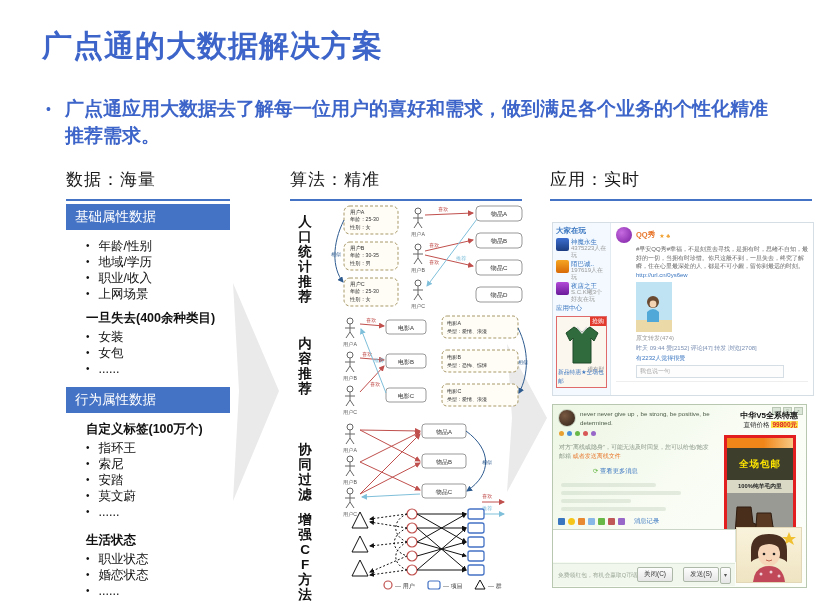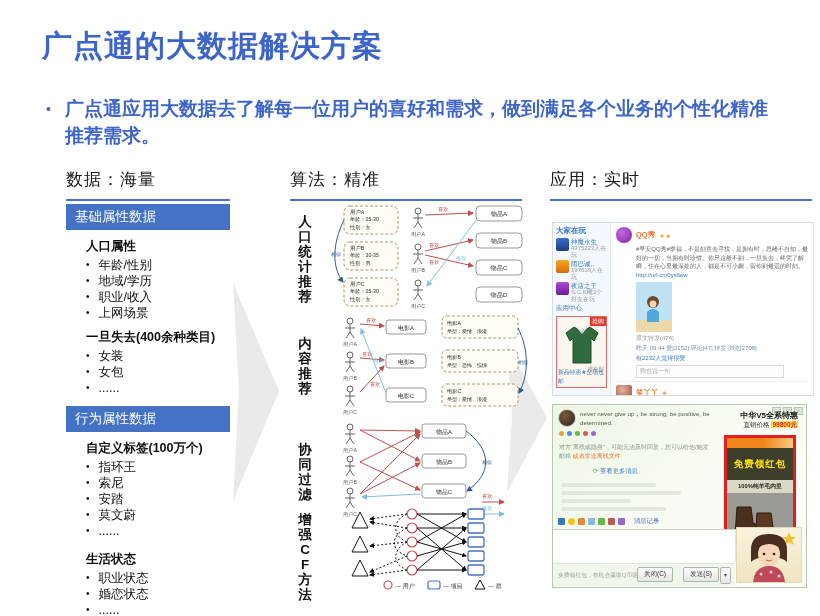--- a/index.html
+++ b/index.html
@@ -131,21 +131,20 @@
   </div>
 
   <div class="col-head" id="head2">算法：精准</div>
   <div class="col-head" id="head1">数据：海量</div>
   <div class="col-head" id="head3">应用：实时</div>
 
   <div id="datacol">
     <div class="banner">基础属性数据</div>
 
     <div class="group">
-      <div class="g-title">人口属性</div>
       <div class="g-item">
           <span class="b">•</span>
           <span>年龄/性别</span>
         </div>
       <div class="g-item">
           <span class="b">•</span>
           <span>地域/学历</span>
         </div>
       <div class="g-item">
           <span class="b">•</span>
@@ -496,25 +495,20 @@
         <rect y="38" width="36" height="12" fill="#EBD9A8"></rect>
         <circle cx="17" cy="20" r="6" fill="#6B4A32"></circle>
         <circle cx="17" cy="22" r="3.4" fill="#F4D3B3"></circle>
         <path d="M11,30 Q17,24 23,30 L23,40 L11,40 z" fill="#4FA8D8"></path>
       </svg>
       <div class="pgray">原文转发(474)</div>
       <div class="pmeta">昨天 09:44  赞[2152]  评论[47]  转发  浏览[2708]</div>
       <div class="plikes">有2232人觉得很赞</div>
       <div class="cbox">我也说一句</div>
       <div class="pdiv"></div>
-      <div class="post-head">
-        <div class="avatar" style="background:radial-gradient(circle at 40% 30%,#E8B39A,#8A4A3A);"></div>
-        <span class="pname">笑丫丫</span>
-        <span style="color:#F0A030;font-size:6px;">♣</span>
-      </div>
       
       
     </div>
   </div>
 
   <div id="chat">
     <div class="wctrl">
       <div class="wbtn">–</div>
       <div class="wbtn">□</div>
       <div class="wbtn">×</div>
@@ -542,21 +536,21 @@
     <div class="more">
       <span style="color:#68B848;">⟳</span>
       <span>查看更多消息</span>
     </div>
     <div class="blur" style="left:8px;top:78px;width:95px;"></div>
     <div class="blur" style="left:8px;top:86px;width:120px;"></div>
     <div class="blur" style="left:8px;top:94px;width:70px;"></div>
     <div class="blur" style="left:8px;top:102px;width:105px;"></div>
     <div class="bootad">
       <div class="bstrip"></div>
-      <div class="bband">免费领红包</div>
+      <div class="bband">全场包邮</div>
       <div class="bsub">100%纯羊毛内里</div>
       <svg class="bimg" width="66" height="56">
         <rect width="66" height="56" fill="#9A9A94"></rect>
         <path d="M10,14 L24,14 L26,30 L36,34 L36,42 L8,42 z" fill="#4A2E1C" stroke="#2E1C10"></path>
         <path d="M30,20 L44,20 L46,34 L58,38 L58,46 L28,46 z" fill="#5A3A22" stroke="#2E1C10"></path>
         <rect x="8" y="40" width="28" height="4" fill="#201410"></rect>
         <rect x="28" y="44" width="30" height="4" fill="#201410"></rect>
       </svg>
     </div>
     <div class="ctoolbar">

